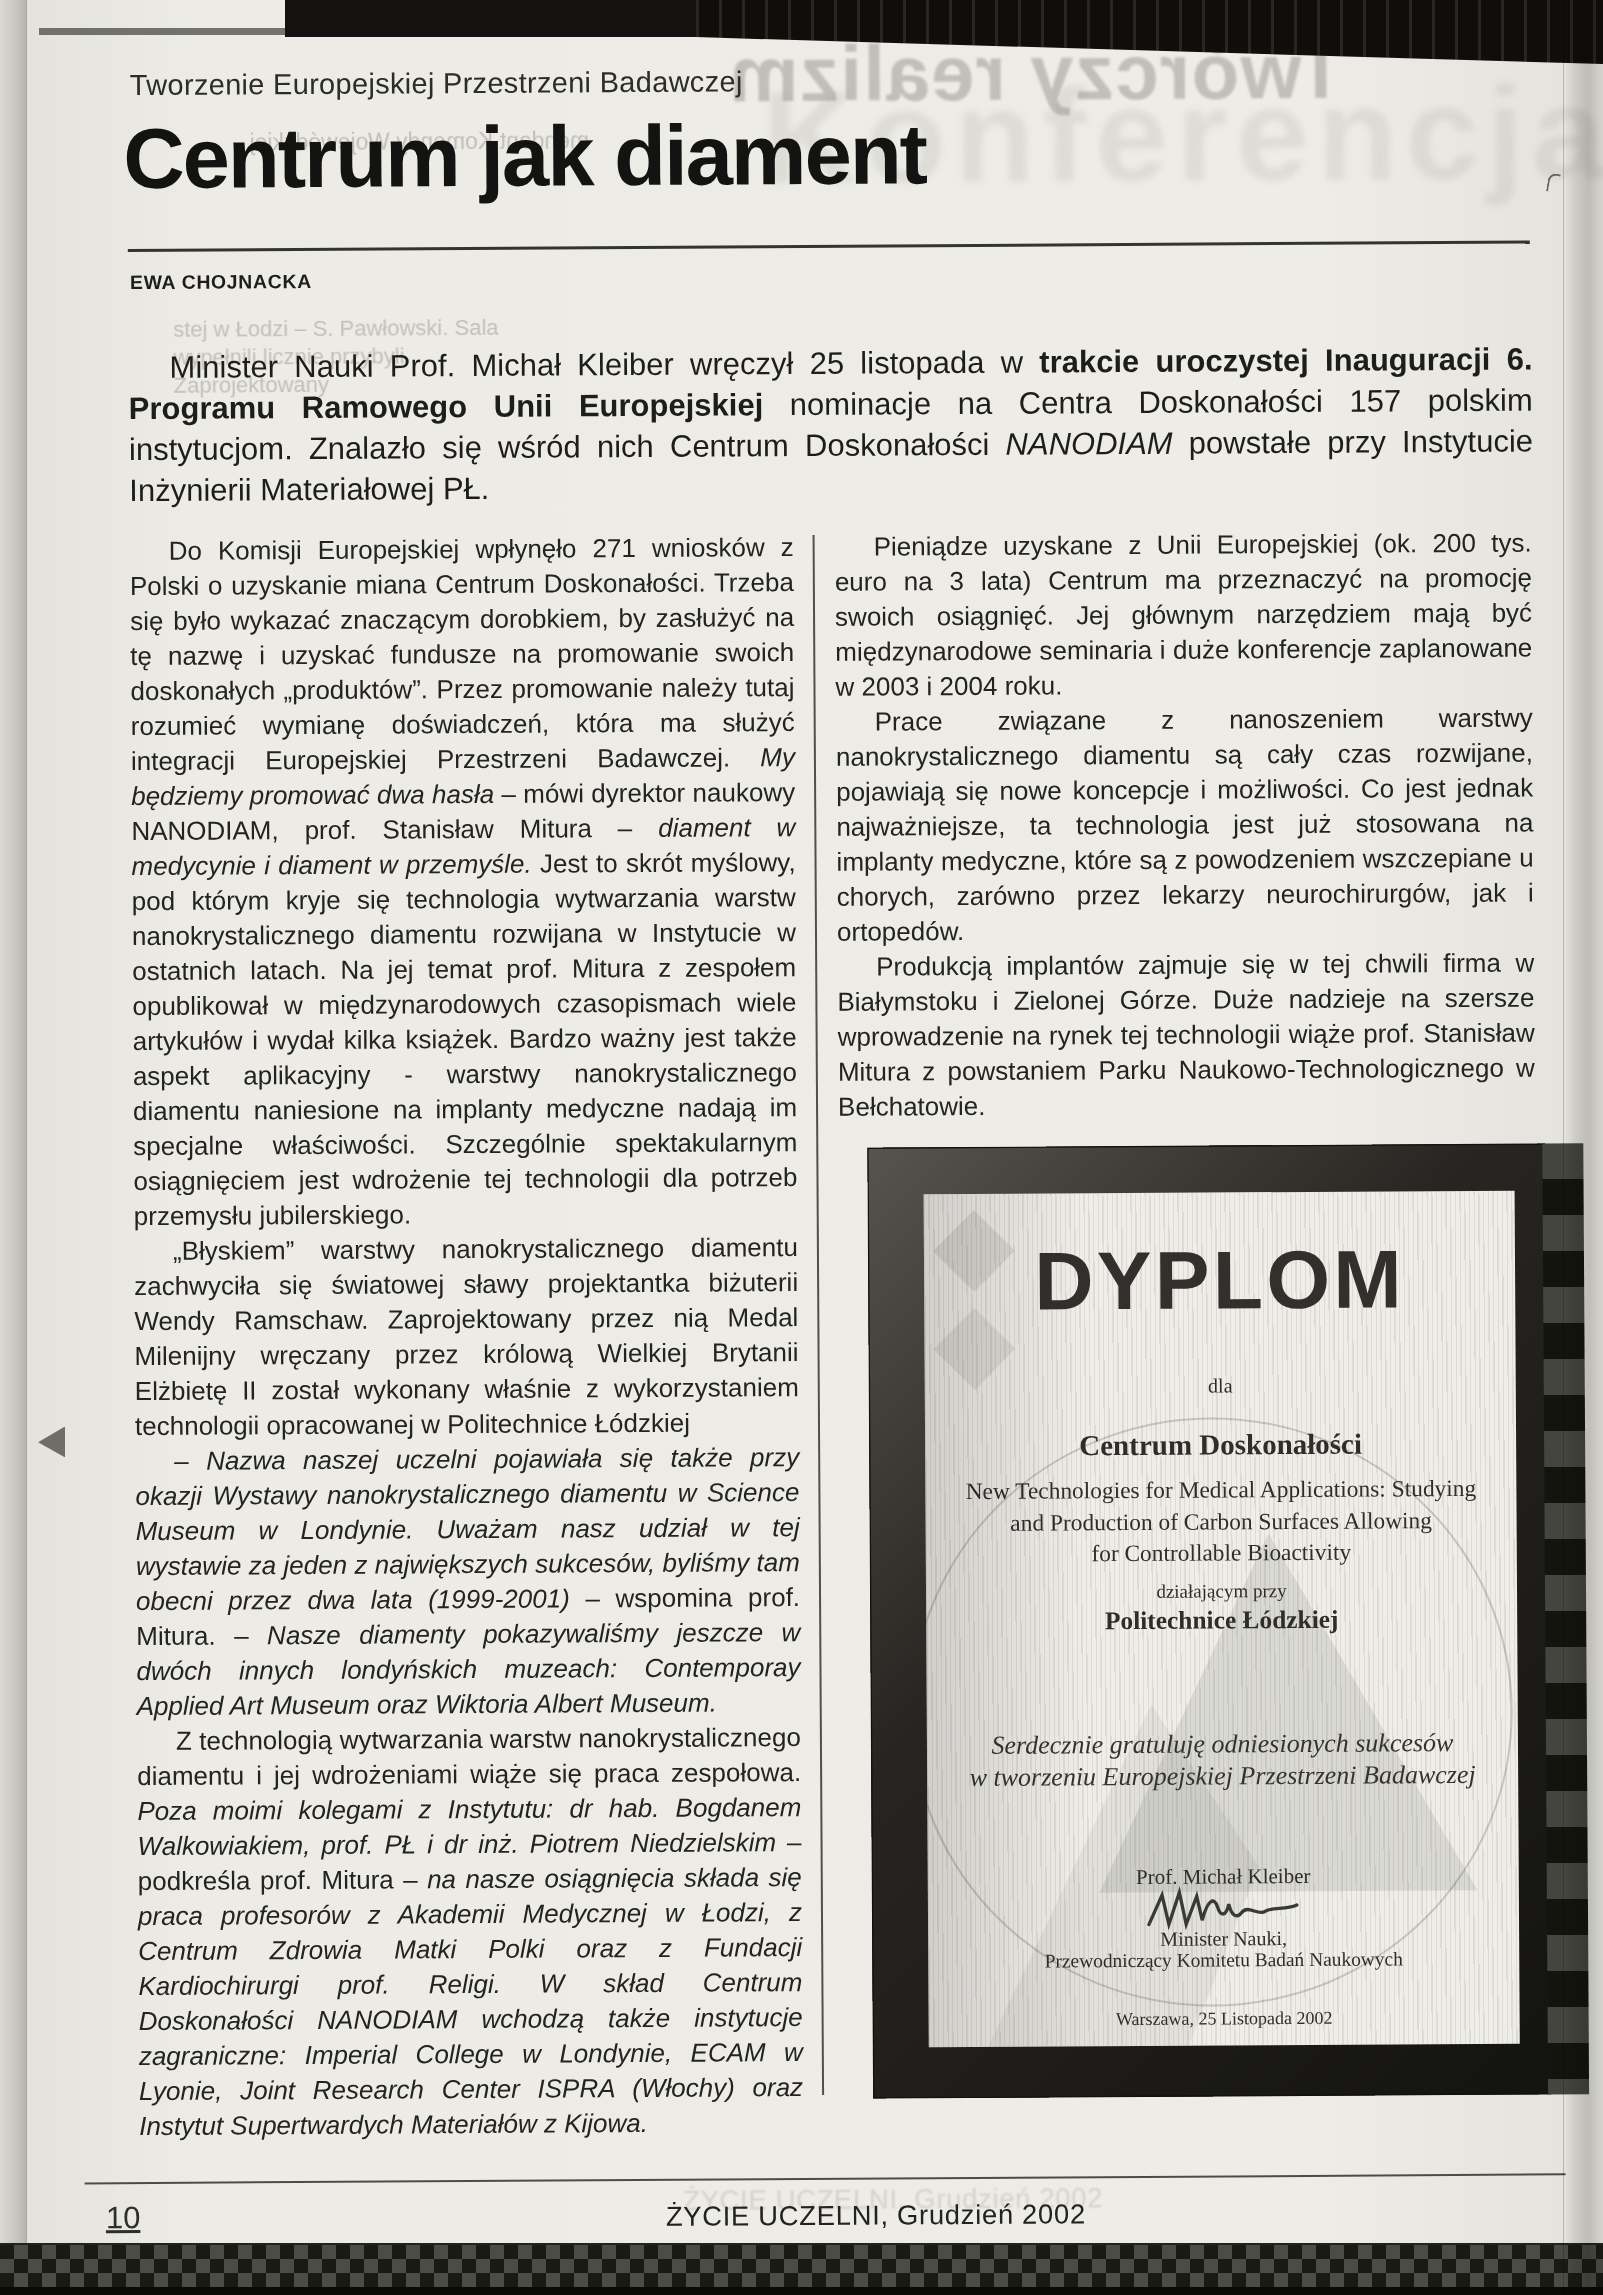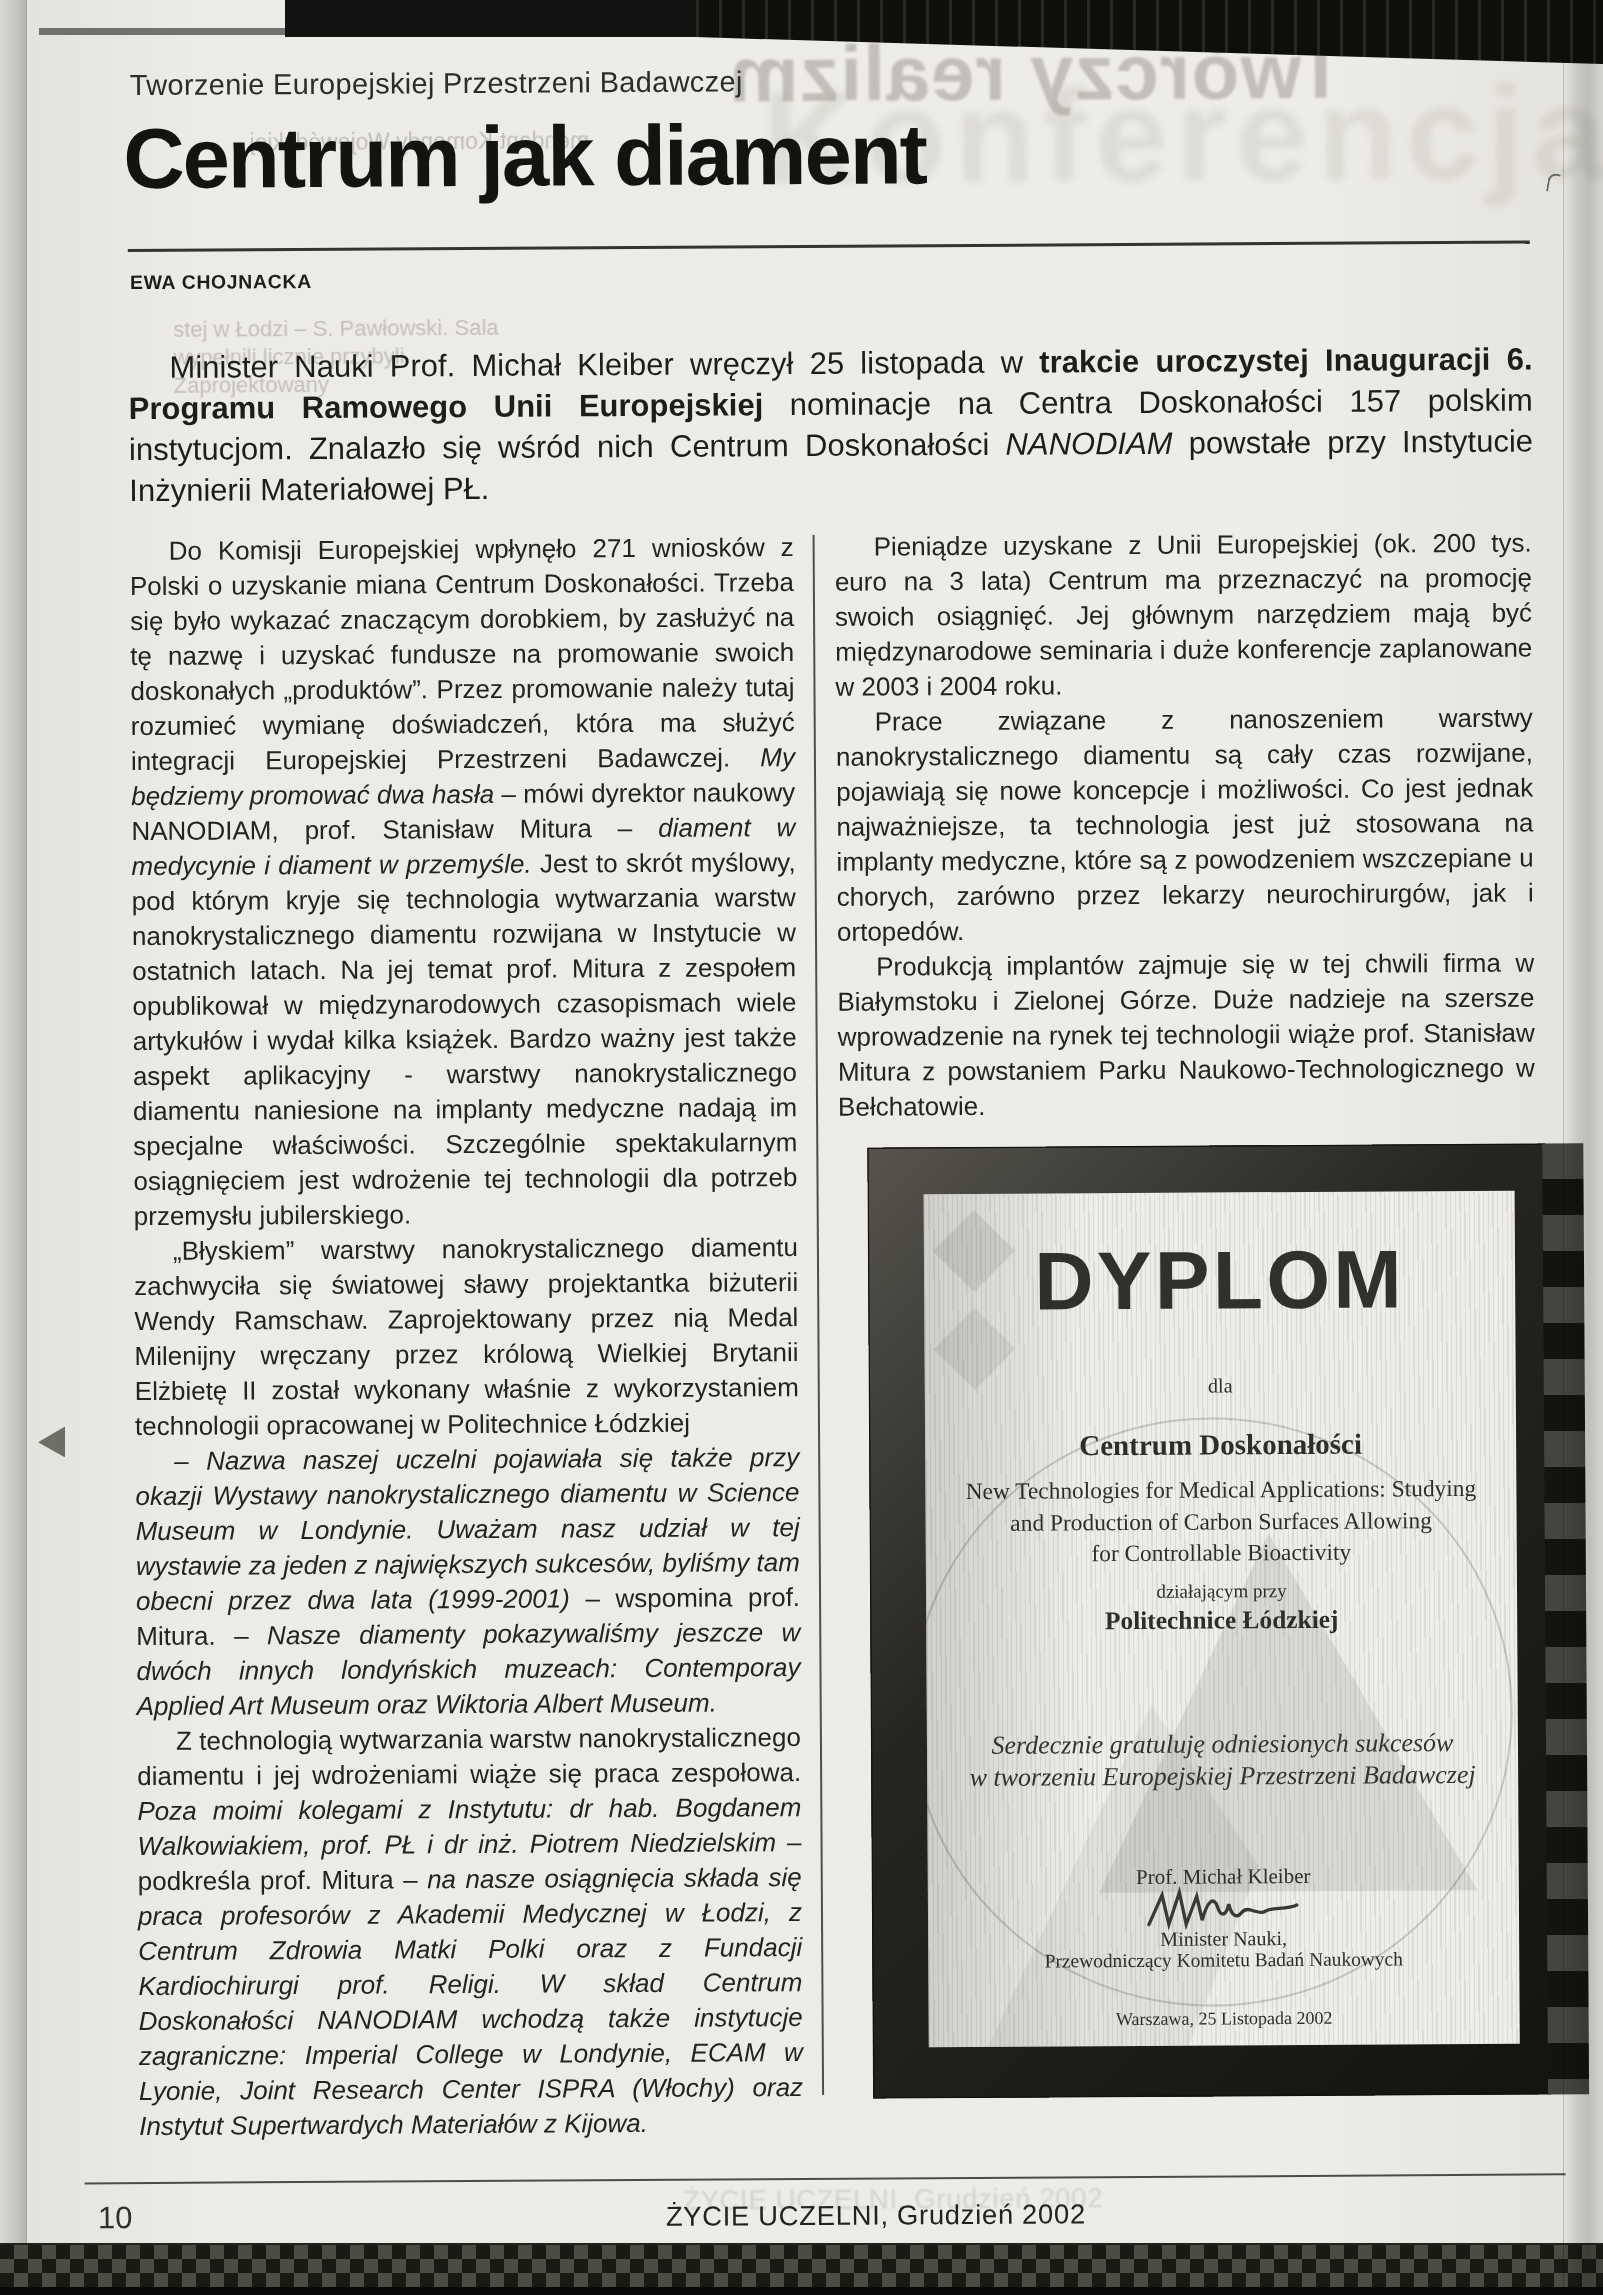--- a/index.html
+++ b/index.html
@@ -89,21 +89,21 @@
   .congrats{font-style:italic;font-size:26px;color:#34332f;}
   .cg1{top:537px;} .cg2{top:569px;}
   .signer{top:672px;font-size:21px;}
   .sig{top:693px;}
   .mini1{top:735px;font-size:20px;}
   .mini2{top:757px;font-size:19.4px;}
   .dateline{top:816px;font-size:18px;}
 
   
   .footer-rule{position:absolute;left:79px;top:2178px;width:1481px;height:2px;background:#4c4c47;}
-  .page-num{position:absolute;left:92px;top:2196px;font-size:31px;color:#2e2e2b;}
+  .page-num{position:absolute;left:100px;top:2196px;font-size:31px;color:#2e2e2b;text-decoration:underline;}
   .journal{position:absolute;left:161px;top:2200px;width:1418px;text-align:center;font-size:27.4px;
            letter-spacing:0.7px;color:#222220;text-shadow:17.4px -16px 2px rgba(120,118,110,.22);}
 </style>
 </head>
 <body>
 
 <div class="scan">
 
   <div class="content">
 

